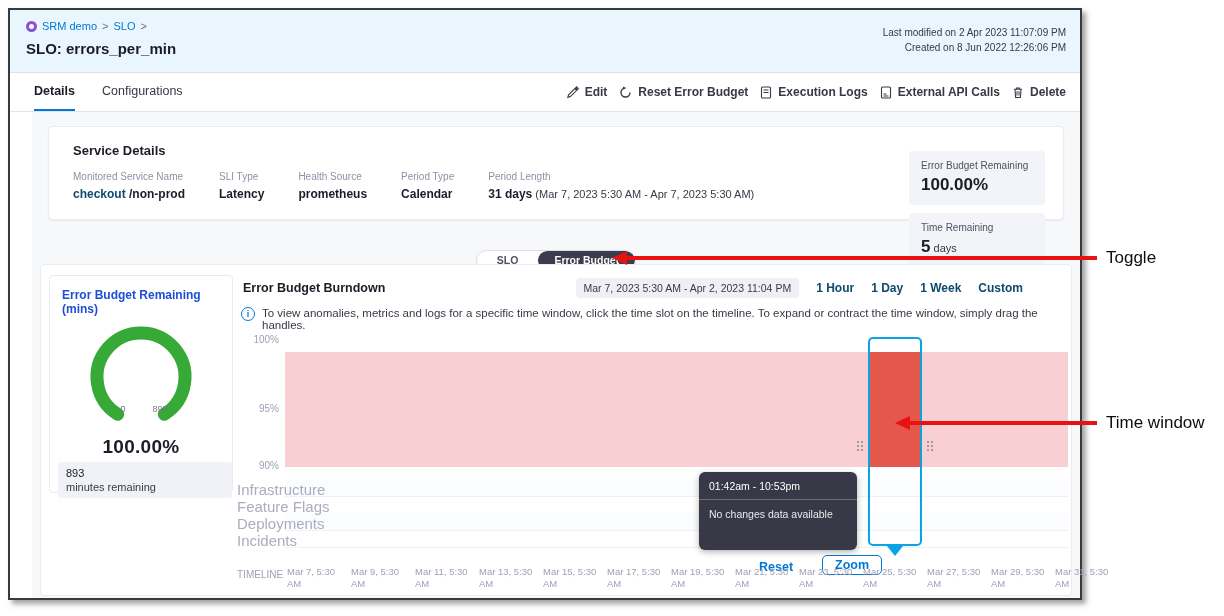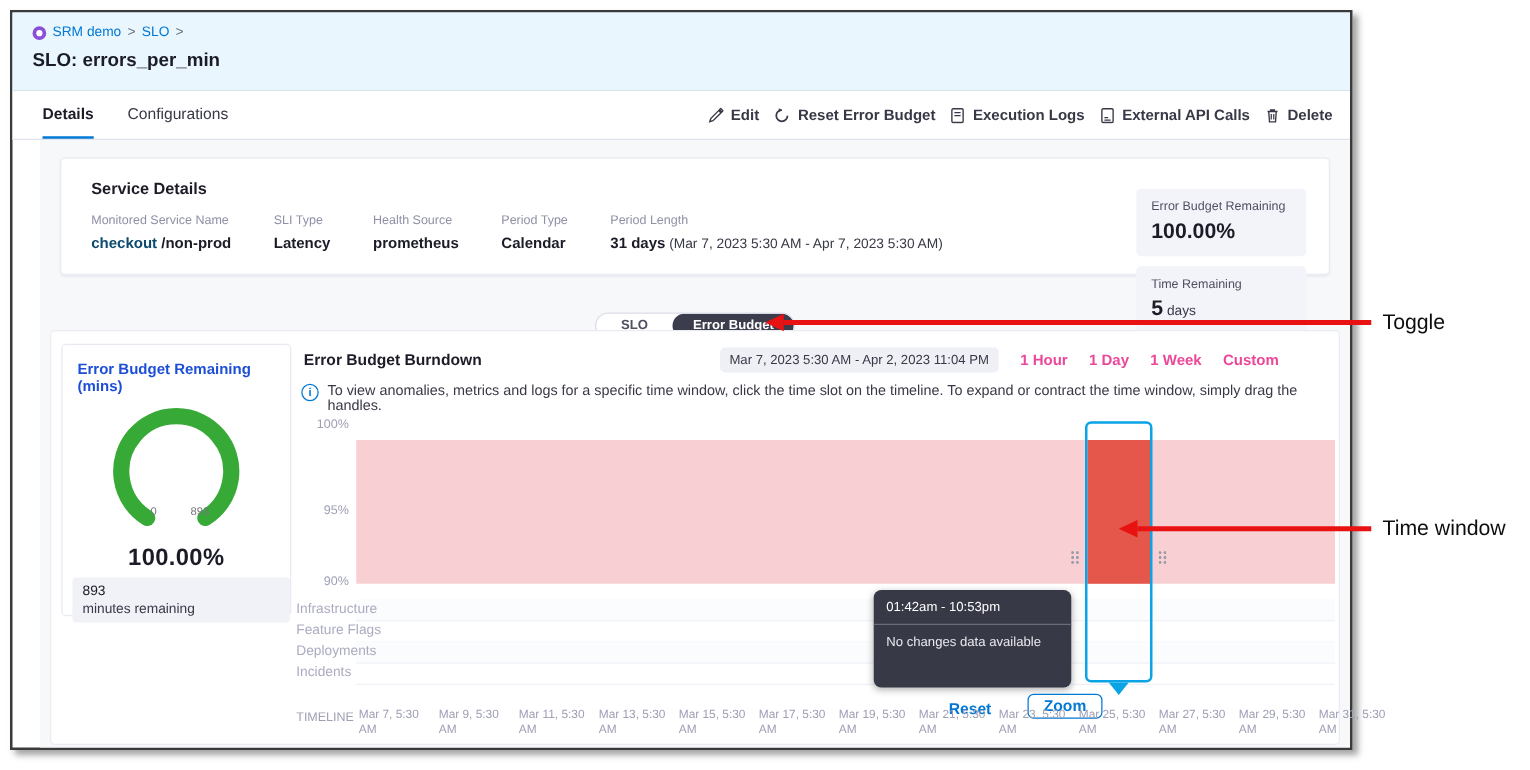--- a/index.html
+++ b/index.html
@@ -58,29 +58,29 @@
   .gauge-svg{position:absolute;left:36px;top:46px;}
   .gauge-pct{position:absolute;left:0;top:160px;width:182px;text-align:center;font-size:19px;font-weight:bold;color:#1c1c28;letter-spacing:.3px;}
   .gauge-box{position:absolute;left:8px;top:186px;width:158px;background:#f1f1f8;border-radius:3px;padding:4px 8px;font-size:11px;color:#383946;line-height:14px;}
   .gauge-box .v{color:#1c1c28;}
 
   
   .burndown{position:absolute;left:196px;top:8px;right:8px;bottom:4px;}
   .bd-title{position:absolute;left:6px;top:8px;font-size:12.5px;font-weight:bold;color:#1c1c28;}
   .bd-right{position:absolute;right:40px;top:5px;display:flex;align-items:center;gap:17px;}
   .chip{background:#eef0f6;border-radius:4px;padding:4px 8px;font-size:10.5px;color:#383946;white-space:nowrap;}
-  .rng{font-size:12px;font-weight:bold;color:#ec4899;cursor:pointer;white-space:nowrap;}
+  .rng{font-size:12px;font-weight:bold;color:#0c4a6e;cursor:pointer;white-space:nowrap;}
   .bd-info{position:absolute;left:4px;top:34px;display:flex;gap:7px;align-items:flex-start;font-size:11.5px;color:#383946;}
   .info-i{width:12px;height:12px;border:1.4px solid #0278d5;border-radius:50%;color:#0278d5;font-size:9px;font-weight:bold;text-align:center;line-height:12px;flex:0 0 auto;box-sizing:content-box;}
 
   .ytick{position:absolute;width:42px;text-align:right;font-size:10px;color:#9fa0b5;}
   .pink{position:absolute;left:48px;top:79px;width:783px;height:115px;background:#f8cfd2;}
   .evt-row{position:absolute;left:48px;width:783px;height:17px;border-bottom:1px solid #f0f1f7;}
   .evt-row.alt{background:#fbfcfe;}
-  .evt-lbl{position:absolute;left:0;font-size:11px;color:#abacc0;white-space:nowrap;}
+  .evt-lbl{position:absolute;left:0;font-size:15px;color:#abacc0;white-space:nowrap;}
   .tl-lbl{position:absolute;left:0;top:296px;font-size:10px;color:#9fa0b5;}
   .tick{position:absolute;top:293px;width:58px;font-size:9.5px;line-height:12px;color:#9fa0b5;}
 
   .sel-red{position:absolute;left:633px;top:79px;width:50px;height:115px;background:#e4574a;}
   .sel-box{position:absolute;left:631px;top:64px;width:54px;height:209px;border:2px solid #0aa3e6;border-radius:5px;box-sizing:border-box;background:transparent;cursor:grab;}
   .sel-tri{position:absolute;left:650px;top:273px;width:0;height:0;border-left:8px solid transparent;border-right:8px solid transparent;border-top:10px solid #0aa3e6;}
   .handle{position:absolute;width:6px;height:10px;cursor:ew-resize;
           background:radial-gradient(circle 1px at 1px 1px,#9a9aa8 1px,transparent 1.4px),
                      radial-gradient(circle 1px at 5px 1px,#9a9aa8 1px,transparent 1.4px),
                      radial-gradient(circle 1px at 1px 5px,#9a9aa8 1px,transparent 1.4px),
@@ -111,20 +111,24 @@
 
     <div class="hdr">
       <div class="crumbs">
         <span class="logo"></span>
         <a>SRM demo</a>
         <span>&gt;</span>
         <a>SLO</a>
         <span>&gt;</span>
       </div>
       <div class="pg-title">SLO: errors_per_min</div>
+      <div class="stamp">
+        <div>Last modified on 2 Apr 2023 11:07:09 PM</div>
+        <div>Created on 8 Jun 2022 12:26:06 PM</div>
+      </div>
     </div>
 
     <div class="tabbar">
       <div class="tab active tab-details">Details</div>
       <div class="tab tab-config">Configurations</div>
       <div class="actionbar">
         <div class="act">
           <span>
               <svg width="13" height="13" viewBox="0 0 13 13">
                 <path d="M1.8 11.4 L2.6 8.8 L8.9 2.5 L10.7 4.3 L4.4 10.6 Z M9.6 1.8 L10.6 0.8 L12.4 2.6 L11.4 3.6 Z" fill="none" stroke="#383946" stroke-width="1.1"></path>

